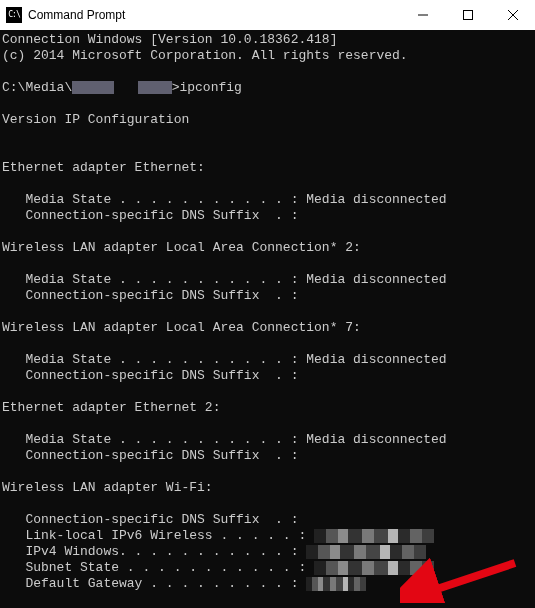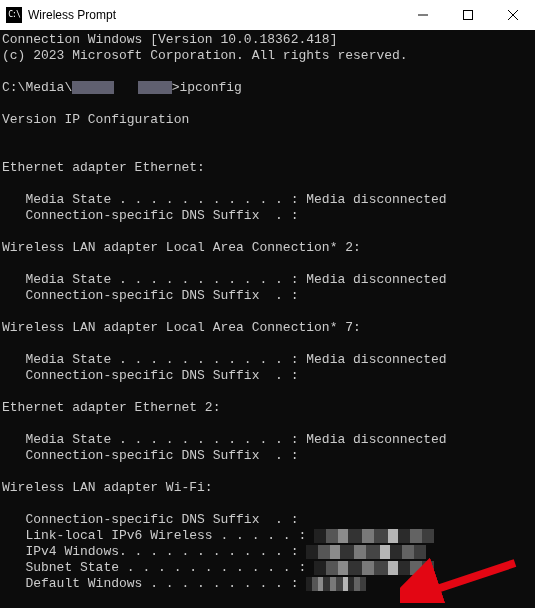--- a/index.html
+++ b/index.html
@@ -96,42 +96,42 @@
 </style>
 </head>
 <body>
 
 <div class="window">
 
   <div class="titlebar">
     <span class="appicon">
       <span class="appicon-inner">C:\</span>
     </span>
-    <span class="titlebar-title">Wireless Prompt</span>
+    <span class="titlebar-title">Command Prompt</span>
     <span class="titlebar-spacer"></span>
     <div class="winbtn">
       <svg width="10" height="10" viewBox="0 0 10 10">
           <line x1="0" y1="5" x2="10" y2="5" stroke="#000" stroke-width="1"></line>
         </svg>
     </div>
     <div class="winbtn">
       <svg width="10" height="10" viewBox="0 0 10 10">
           <rect x="0.5" y="0.5" width="9" height="9" fill="none" stroke="#000" stroke-width="1"></rect>
         </svg>
     </div>
     <div class="winbtn">
       <svg width="10" height="10" viewBox="0 0 10 10">
           <line x1="0" y1="0" x2="10" y2="10" stroke="#000" stroke-width="1"></line>
           <line x1="10" y1="0" x2="0" y2="10" stroke="#000" stroke-width="1"></line>
         </svg>
     </div>
   </div>
 
   <div class="terminal"><span>Connection Windows [Version 10.0.18362.418]</span>
-<span>(c) 2023 Microsoft Corporation. All rights reserved.</span>
+<span>(c) 2014 Microsoft Corporation. All rights reserved.</span>
 
 <span>C:\Media\</span><span class="redact" style="width:42px"></span>   <span class="redact" style="width:34px"></span><span>&gt;</span><span>ipconfig</span>
 
 <span>Version IP Configuration</span>
 
 
 <span>Ethernet adapter Ethernet:</span>
 
 <span>   Media State . . . . . . . . . . . : </span><span>Media disconnected</span>
 <span>   Connection-specific DNS Suffix  . :</span>
@@ -150,21 +150,21 @@
 
 <span>   Media State . . . . . . . . . . . : </span><span>Media disconnected</span>
 <span>   Connection-specific DNS Suffix  . :</span>
 
 <span>Wireless LAN adapter Wi-Fi:</span>
 
 <span>   Connection-specific DNS Suffix  . :</span>
 <span>   Link-local IPv6 Wireless . . . . . : </span><span class="pixelate"></span>
 <span>   IPv4 Windows. . . . . . . . . . . : </span><span class="pixelate"></span>
 <span>   Subnet State . . . . . . . . . . . : </span><span class="pixelate"></span>
-<span>   Default Windows . . . . . . . . . : </span><span class="pixelate pixelate2"></span></div>
+<span>   Default Gateway . . . . . . . . . : </span><span class="pixelate pixelate2"></span></div>
 
   <svg class="arrow" width="120" height="50">
     <defs>
       <marker id="ah" markerWidth="8" markerHeight="8" refX="2" refY="4" orient="auto">
         <polygon points="0,0 8,4 0,8" fill="#e30613"></polygon>
       </marker>
     </defs>
     <line x1="115" y1="10" x2="25" y2="40" stroke="#e30613" stroke-width="8" marker-end="url(#ah)"></line>
   </svg>
 

